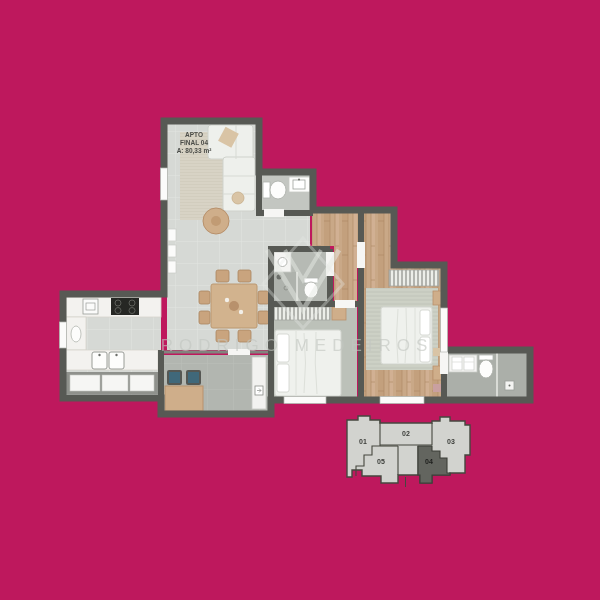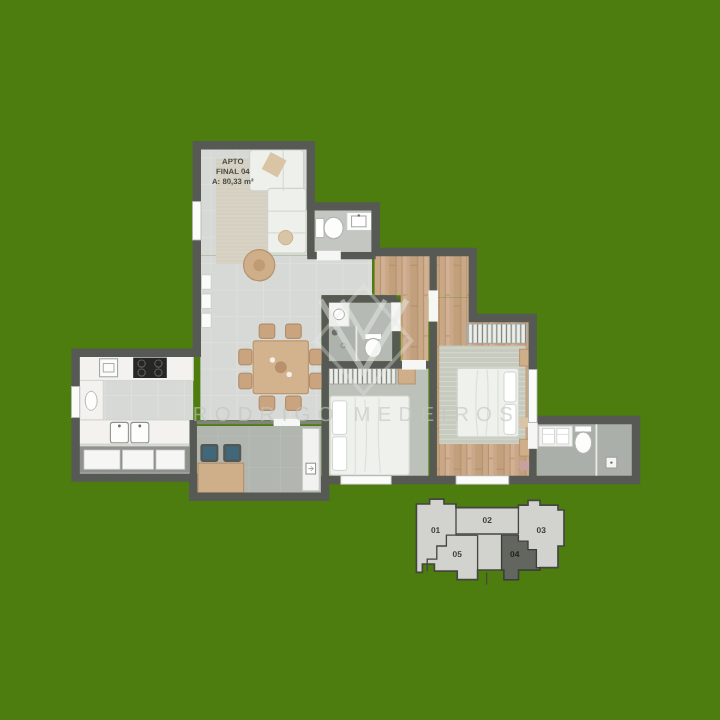--- a/index.html
+++ b/index.html
@@ -1,16 +1,16 @@
 <!DOCTYPE html>
 <html><head>
 <meta charset="utf-8">
 <style>
   html,body{margin:0;padding:0;background:#ffffff;}
-  .canvas{position:relative;width:600px;height:600px;background:#4d7c0f;overflow:hidden;
+  .canvas{position:relative;width:600px;height:600px;background:#be185d;overflow:hidden;
           font-family:"Liberation Sans", sans-serif;}
   svg text{font-family:"Liberation Sans", sans-serif;}
   .area-label{font-size:6.5px;font-weight:700;fill:#4b4d49;}
   .keyplan-label{font-size:7px;font-weight:700;fill:#3b3d39;}
   .keyplan-label-dark{font-size:7px;font-weight:700;fill:#1d1e1c;}
   .watermark-text{font-size:17px;letter-spacing:6px;fill:#c2c6c1;opacity:0.62;font-weight:400;}
 </style>
 </head>
 <body>
 

